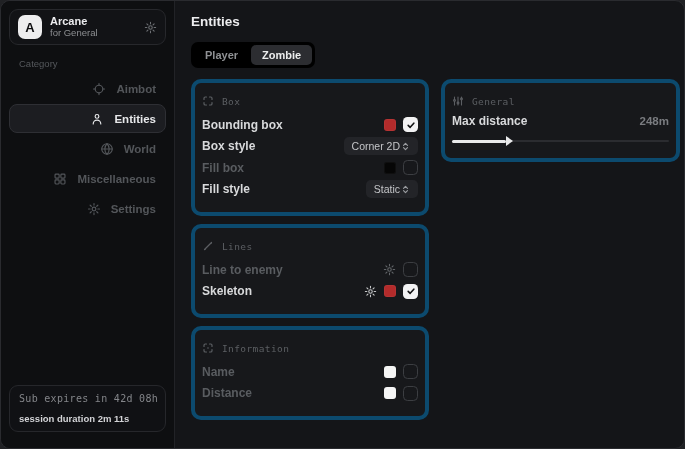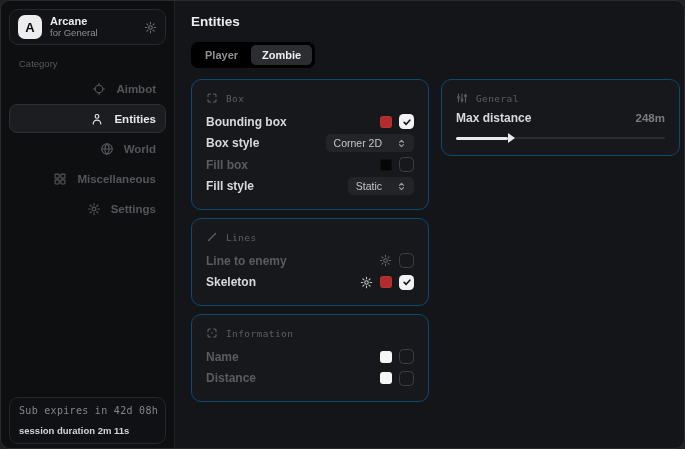--- a/index.html
+++ b/index.html
@@ -11,44 +11,44 @@
   .avatar{width:24px;height:24px;border-radius:7px;background:#ededee;color:#0d0d0f;font-weight:700;font-size:13px;display:grid;place-items:center;flex-shrink:0;}
   .brand-text{line-height:1.15;}
   .brand-title{font-size:11px;font-weight:700;color:#ececee;}
   .brand-sub{font-size:9.5px;color:#8d8f92;}
   .brand-gear{margin-left:auto;color:#6d7074;display:flex;}
   .cat-label{margin:13px 10px 5px;font-size:9.5px;color:#55585c;}
   .nav{display:flex;flex-direction:column;gap:1px;}
   .nav-item{display:flex;align-items:center;gap:10px;height:27px;padding:0 9px;border-radius:8px;color:#53565a;font-size:11.5px;font-weight:600;border:1px solid transparent;cursor:pointer;justify-content:flex-end;}
   .nav-item .nicon{display:flex;color:inherit;}
   .nav-item.active{background:#1c1d21;border-color:#2e2f34;color:#e7e8ea;}
-  .status-card{position:absolute;left:8px;right:8px;bottom:4px;background:#101114;border:1px solid #26272b;border-radius:9px;padding:7px 9px;box-sizing:border-box;}
+  .status-card{position:absolute;left:8px;right:8px;bottom:16px;background:#101114;border:1px solid #26272b;border-radius:9px;padding:7px 9px;box-sizing:border-box;}
   .status-line1{font-family:"DejaVu Sans Mono",monospace;font-size:10px;color:#84868a;letter-spacing:.3px;white-space:nowrap;}
   .status-line2{margin-top:9px;font-size:9.5px;font-weight:700;color:#d3d4d7;}
   
   .main{flex:1;padding:13px 16px;box-sizing:border-box;}
   .page-title{margin:0 0 13px;font-size:13.5px;font-weight:700;color:#ededef;}
   .tabs{display:inline-flex;background:#000000;border-radius:7px;padding:3px;gap:2px;}
   .tab{border:none;background:transparent;color:#8f9194;font-family:inherit;font-size:11px;font-weight:600;padding:4px 11px;border-radius:5px;cursor:pointer;}
   .tab.active{background:#2c2d31;color:#eceded;}
   .columns{display:flex;gap:12px;margin-top:11px;align-items:flex-start;}
   .col-left{width:238px;display:flex;flex-direction:column;gap:8px;}
   .col-right{width:239px;}
-  .card{background:#17181b;border:1px solid #0c4a6e;border-radius:10px;padding:10px 14px 12px;box-sizing:border-box;}
+  .card{background:#17181b;border:4px solid #0c4a6e;border-radius:10px;padding:10px 7px 12px;box-sizing:border-box;}
   .card-header{display:flex;align-items:center;gap:8px;color:#5c5f63;font-family:"DejaVu Sans Mono",monospace;font-size:9.5px;letter-spacing:.4px;margin:2px 0 7px;}
   .card-header .hicon{display:flex;}
   .row{display:flex;align-items:center;height:21.5px;}
   .row-label{font-size:12px;font-weight:600;color:#d8d9db;}
   .row.dim .row-label{color:#595c60;}
   .controls{margin-left:auto;display:flex;align-items:center;gap:7px;}
   .swatch{width:12px;height:12px;border-radius:3px;box-shadow:0 0 0 1px rgba(255,255,255,.04) inset;}
   .checkbox{width:15px;height:15px;border-radius:4.5px;box-sizing:border-box;display:grid;place-items:center;cursor:pointer;}
   .checkbox.checked{background:#f2f2f3;}
   .checkbox.unchecked{border:1.5px solid #3c3e42;background:transparent;}
-  .dropdown{display:flex;align-items:center;gap:15px;background:#232428;border-radius:5px;padding:3px 8px;font-size:10.5px;font-weight:500;color:#c4c5c8;cursor:pointer;}
+  .dropdown{display:flex;align-items:center;gap:1px;background:#232428;border-radius:5px;padding:3px 8px;font-size:10.5px;font-weight:500;color:#c4c5c8;cursor:pointer;}
   .row-gear{display:flex;color:#63666a;}
   .row-gear.bright{color:#c7c8ca;}
   
   .gen-row{display:flex;align-items:baseline;}
   .gen-value{margin-left:auto;font-size:11.5px;font-weight:600;color:#7a7c80;}
   .slider{position:relative;height:11px;margin-top:7px;cursor:pointer;}
   .slider-track{position:absolute;left:0;right:0;top:5px;height:2px;background:#2b2c30;border-radius:1px;}
   .slider-fill{position:absolute;left:0;top:4.5px;height:3px;background:#e9eaeb;border-radius:2px;}
   .slider-fill::after{content:"";position:absolute;right:-7px;top:-3.5px;width:0;height:0;border-left:7px solid #e9eaeb;border-top:5px solid transparent;border-bottom:5px solid transparent;}
   svg{display:block;}

